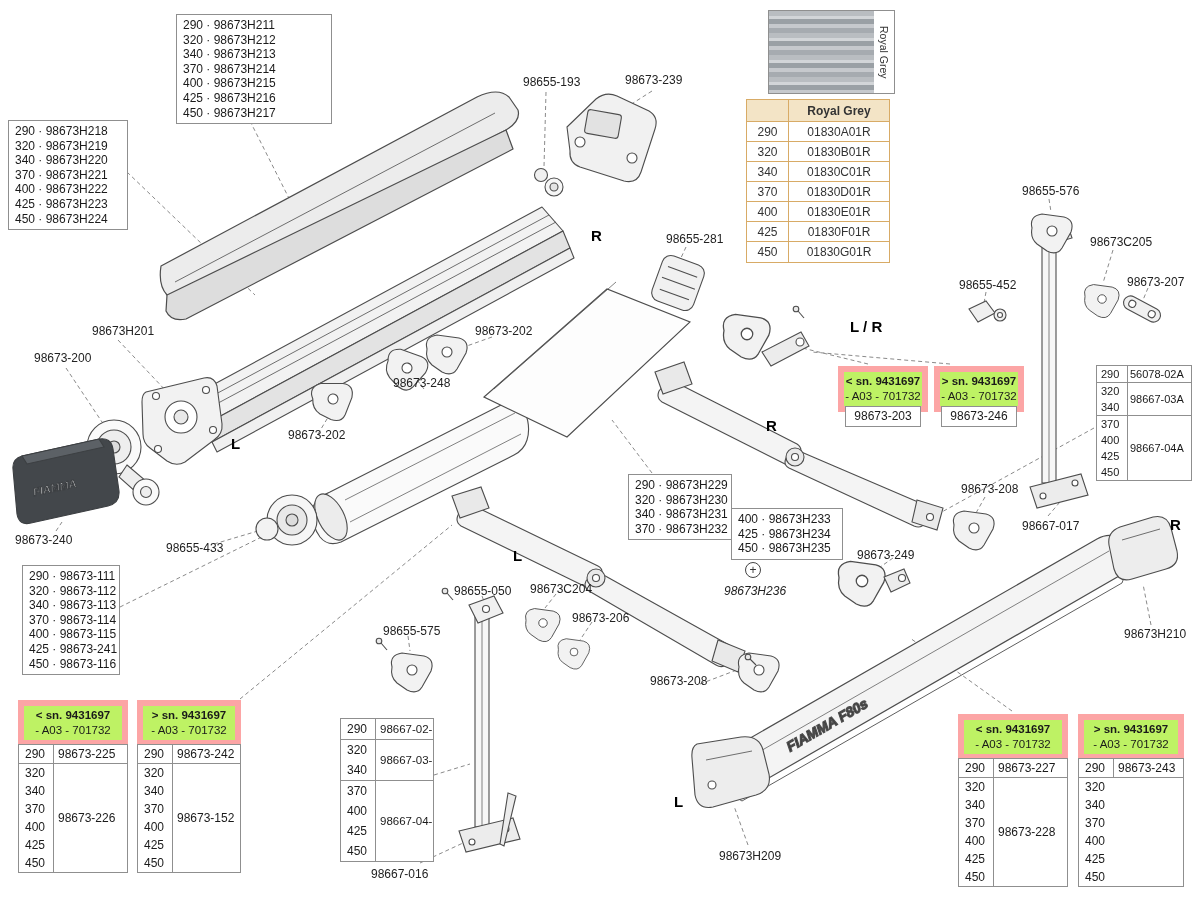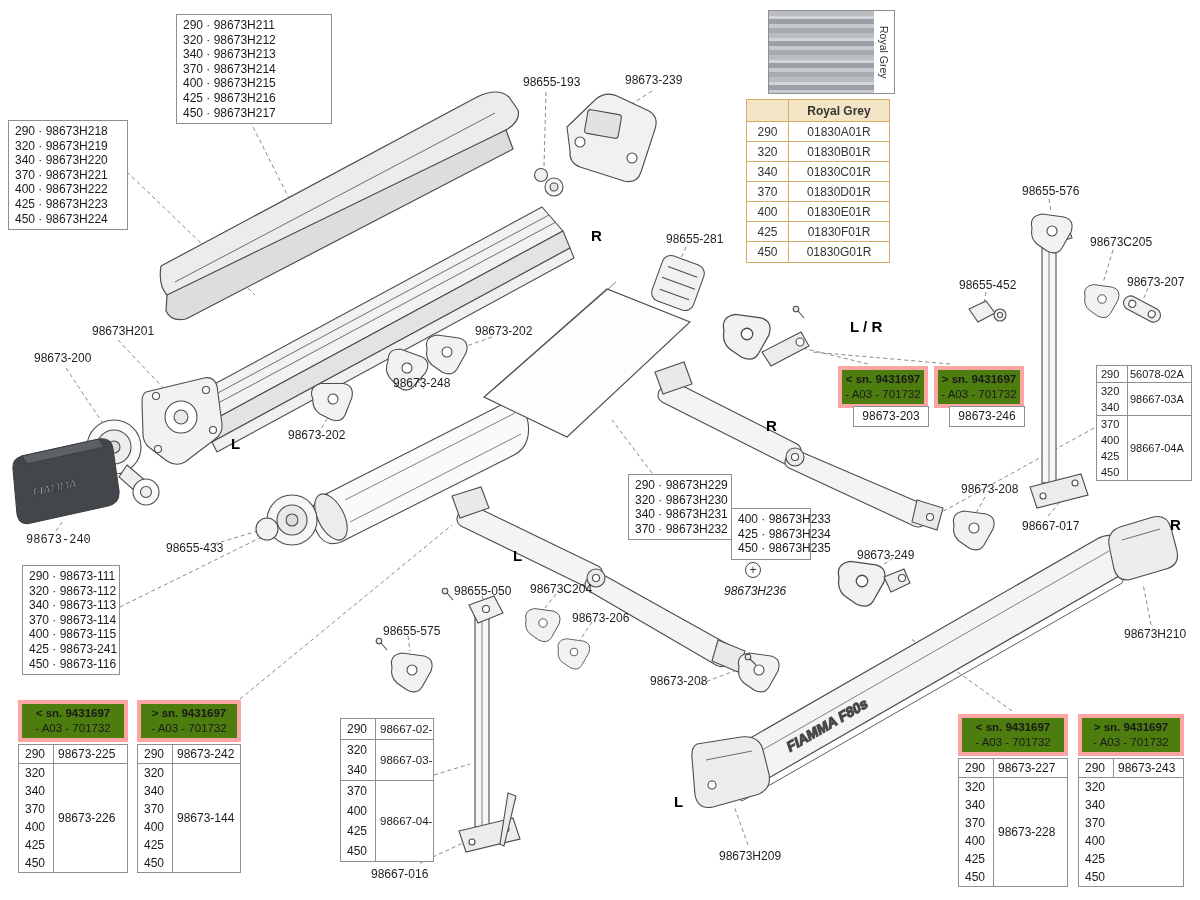--- a/index.html
+++ b/index.html
@@ -30,26 +30,26 @@
         font-size:12px; color:#333; }
   .rg-row { display:flex; }
   .rg-c { border-right:1px solid #d8ab66; border-bottom:1px solid #d8ab66;
           display:flex; align-items:center; justify-content:center; }
   .rg-c:last-child { border-right:none; }
   .rg-size { width:42px; height:20px; }
   .rg-code { width:100px; height:20px; }
   .rg-head .rg-c { height:22px; background:#f3e4c6; font-weight:bold; }
   .rg-body .rg-row:last-child .rg-c { border-bottom:none; }
 
-  .snh { position:absolute; border:4px solid #fca5a5; background:#4d7c0f; text-align:center;
+  .snh { position:absolute; border:6px solid #fca5a5; background:#bef264; text-align:center;
          font-size:11.5px; line-height:15px; padding:2px 1px; }
   .snh .l1 { display:block; font-weight:bold; }
   .snh .l2 { display:block; }
   .snp { position:absolute; border:1px solid #8f8f8f; background:#fff; text-align:center;
-         font-size:12px; line-height:19px;margin-left:8px; }
+         font-size:12px; line-height:19px; }
 
   .gt { position:absolute; border:1px solid #8f8f8f; background:#fff; font-size:12px; }
   .gt .grp { display:flex; }
   .gt .grp + .grp { border-top:1px solid #8f8f8f; }
   .gt .sizes { display:flex; flex-direction:column; width:34px; }
   .gt .sizes span { line-height:18px; padding-left:6px; }
   .gt .part { flex:1; border-left:1px solid #8f8f8f; display:flex; align-items:center;
               padding-left:4px; }
   .gt.small .sizes { width:30px; }
   .gt.small .sizes span { line-height:16px; font-size:11px; padding-left:4px; }
@@ -384,21 +384,21 @@
       <div class="prow">425 · 98673-241</div>
       <div class="prow">450 · 98673-116</div>
     </div>
   <div class="pbox" style="left:628px; top:474px; width:104px;">
 
   <div class="prow">290 · 98673H229</div>
       <div class="prow">320 · 98673H230</div>
       <div class="prow">340 · 98673H231</div>
       <div class="prow">370 · 98673H232</div>
     </div>
-  <div class="pbox" style="left:731px; top:508px; width:80px;">
+  <div class="pbox" style="left:731px; top:508px; width:112px;">
 
   <div class="prow">400 · 98673H233</div>
       <div class="prow">425 · 98673H234</div>
       <div class="prow">450 · 98673H235</div>
     </div>
 
   <div class="snh" style="left:838px; top:366px; width:90px;">
     <span class="l1">&lt; sn. 9431697</span>
     <span class="l2">- A03 - 701732</span>
   </div>
@@ -495,21 +495,21 @@
     </div>
     <div class="grp">
       <div class="sizes">
           <span>320</span>
           <span>340</span>
           <span>370</span>
           <span>400</span>
           <span>425</span>
           <span>450</span>
         </div>
-      <div class="part">98673-144</div>
+      <div class="part">98673-152</div>
     </div>
   </div>
 
   <div class="snh" style="left:958px; top:714px; width:110px;">
     <span class="l1">&lt; sn. 9431697</span>
     <span class="l2">- A03 - 701732</span>
   </div>
   <div class="snh" style="left:1078px; top:714px; width:106px;">
     <span class="l1">&gt; sn. 9431697</span>
     <span class="l2">- A03 - 701732</span>
@@ -557,21 +557,21 @@
   <div class="lbl" style="left:666px; top:232px;text-align:center;">98655-281</div>
   <div class="lbl" style="left:1022px; top:184px;">98655-576</div>
   <div class="lbl" style="left:1090px; top:235px;">98673C205</div>
   <div class="lbl" style="left:1127px; top:275px;">98673-207</div>
   <div class="lbl" style="left:959px; top:278px;">98655-452</div>
   <div class="lbl" style="left:92px; top:324px;">98673H201</div>
   <div class="lbl" style="left:34px; top:351px;">98673-200</div>
   <div class="lbl" style="left:475px; top:324px;">98673-202</div>
   <div class="lbl" style="left:393px; top:376px;">98673-248</div>
   <div class="lbl" style="left:288px; top:428px;">98673-202</div>
-  <div class="lbl" style="left:26px; top:533px;font-family:Liberation Mono, monospace;">98673-240</div>
+  <div class="lbl" style="left:15px; top:533px;">98673-240</div>
   <div class="lbl" style="left:166px; top:541px;">98655-433</div>
   <div class="lbl" style="left:961px; top:482px;">98673-208</div>
   <div class="lbl" style="left:1022px; top:519px;">98667-017</div>
   <div class="lbl" style="left:1124px; top:627px;">98673H210</div>
   <div class="lbl" style="left:724px; top:584px;font-style:italic;">98673H236</div>
   <div class="lbl" style="left:857px; top:548px;">98673-249</div>
   <div class="lbl" style="left:454px; top:584px;">98655-050</div>
   <div class="lbl" style="left:530px; top:582px;">98673C204</div>
   <div class="lbl" style="left:572px; top:611px;">98673-206</div>
   <div class="lbl" style="left:383px; top:624px;">98655-575</div>

